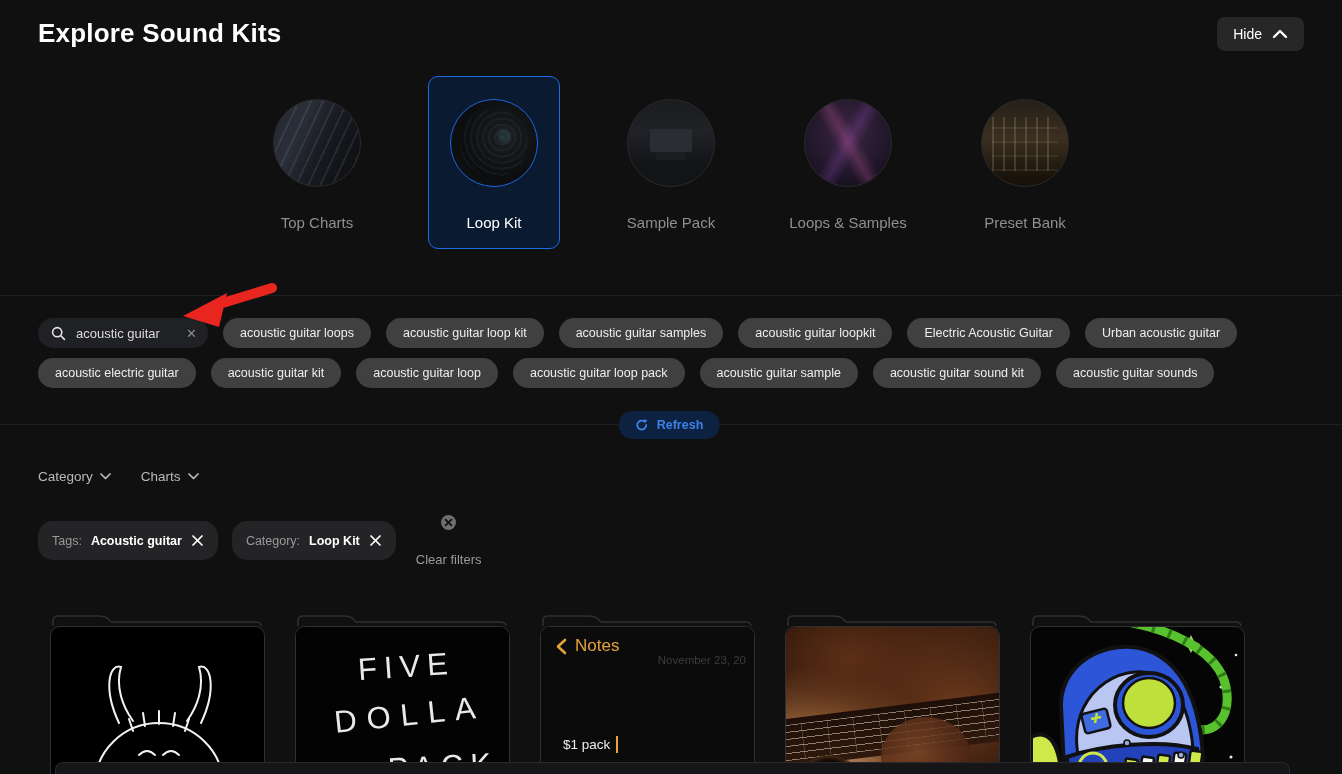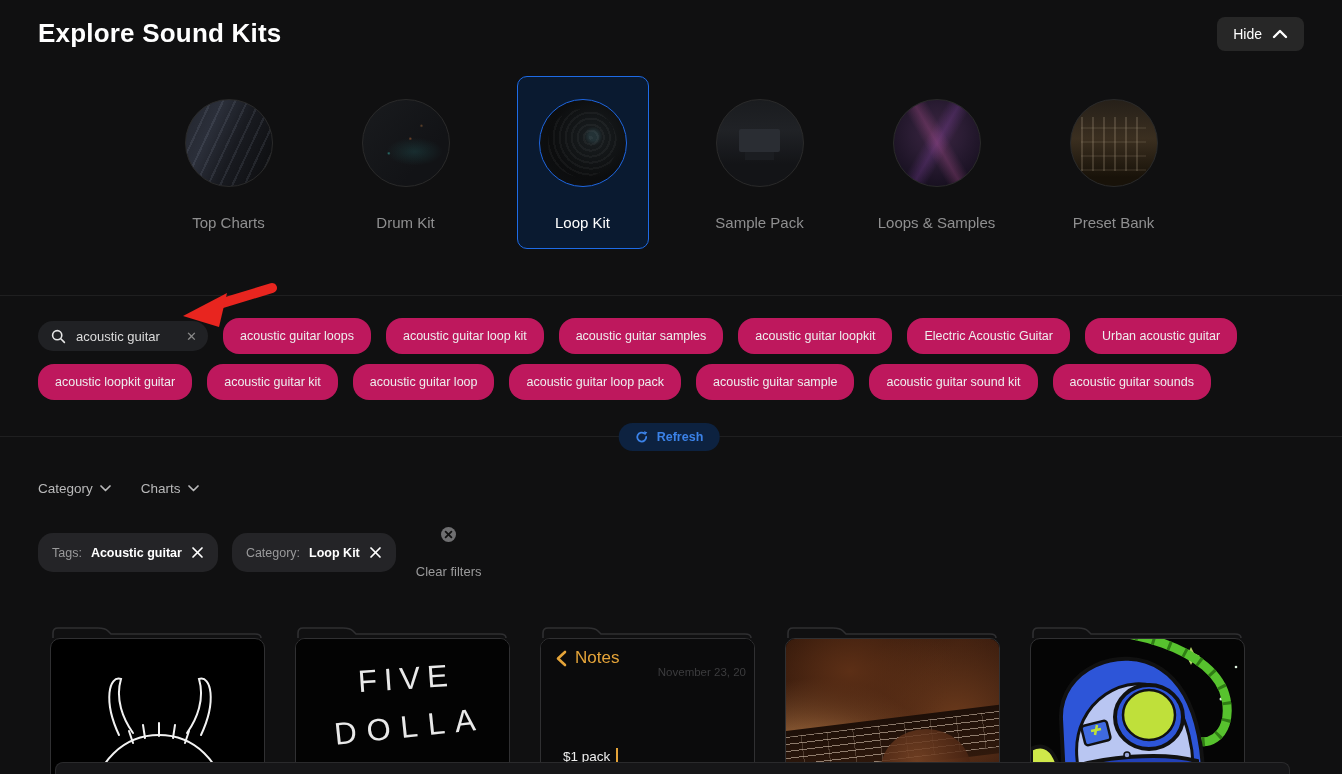--- a/index.html
+++ b/index.html
@@ -80,23 +80,23 @@
     display:flex; align-items:center; gap:10px;
     background:#202124; border-radius:16px; height:30px; padding:0 13px;
     width:170px; flex:none;
   }
   .search-pill input {
     background:transparent; border:none; outline:none; color:#dcdcdc;
     font-size:13px; font-family:inherit; width:100px;
   }
   .search-clear { color:#8a8a8a; font-size:13px; cursor:pointer; line-height:1; }
   .tag-pill {
-    background:#be185d; border:none; color:#eeeeee; cursor:pointer;
+    background:#404040; border:none; color:#eeeeee; cursor:pointer;
     font-size:12.5px; font-family:inherit; font-weight:500;
-    height:36px; padding:0 17px; border-radius:16px; white-space:nowrap;
+    height:30px; padding:0 17px; border-radius:16px; white-space:nowrap;
   }
 
   
   .refresh-row { margin-top:36px; border-top:1px solid #1f1f20; position:relative; height:0; }
   .refresh-btn {
     position:absolute; left:50%; top:-14px; transform:translateX(-52%);
     display:flex; align-items:center; gap:8px;
     background:#0d2240; color:#3b82e8; border:none; cursor:pointer;
     font-size:12.5px; font-weight:700; font-family:inherit;
     height:28px; padding:0 16px; border-radius:15px;text-align:center;
@@ -182,24 +182,20 @@
         </svg>
     </span>
   </button>
 </div>
 
 <div class="categories">
   <div class="cat-card">
     <div class="cat-circle img-top-charts"></div>
     <div class="cat-label">Top Charts</div>
   </div>
-  <div class="cat-card">
-    <div class="cat-circle img-drum-kit"></div>
-    <div class="cat-label">Drum Kit</div>
-  </div>
   <div class="cat-card selected">
     <div class="cat-circle img-loop-kit"></div>
     <div class="cat-label">Loop Kit</div>
   </div>
   <div class="cat-card">
     <div class="cat-circle img-sample-pack"></div>
     <div class="cat-label">Sample Pack</div>
   </div>
   <div class="cat-card">
     <div class="cat-circle img-loops-samples"></div>
@@ -224,21 +220,21 @@
       <span class="search-clear">✕</span>
     </div>
     <button class="tag-pill">acoustic guitar loops</button>
     <button class="tag-pill">acoustic guitar loop kit</button>
     <button class="tag-pill">acoustic guitar samples</button>
     <button class="tag-pill">acoustic guitar loopkit</button>
     <button class="tag-pill">Electric Acoustic Guitar</button>
     <button class="tag-pill">Urban acoustic guitar</button>
   </div>
   <div class="tags-row">
-    <button class="tag-pill">acoustic loopkit guitar</button>
+    <button class="tag-pill">acoustic electric guitar</button>
     <button class="tag-pill">acoustic guitar kit</button>
     <button class="tag-pill">acoustic guitar loop</button>
     <button class="tag-pill">acoustic guitar loop pack</button>
     <button class="tag-pill">acoustic guitar sample</button>
     <button class="tag-pill">acoustic guitar sound kit</button>
     <button class="tag-pill">acoustic guitar sounds</button>
   </div>
 </div>
 
 <div class="refresh-row">

